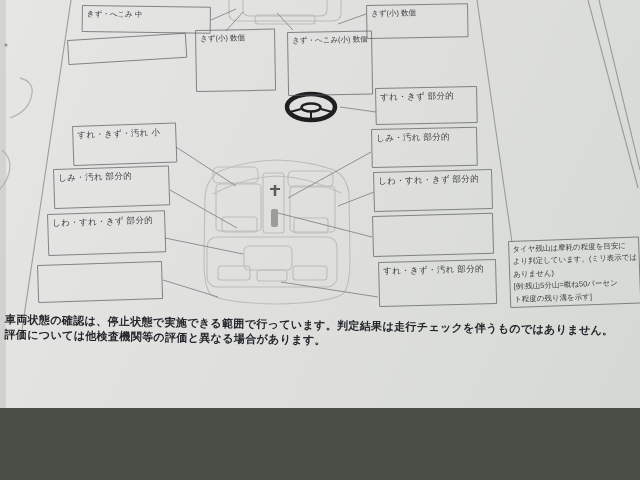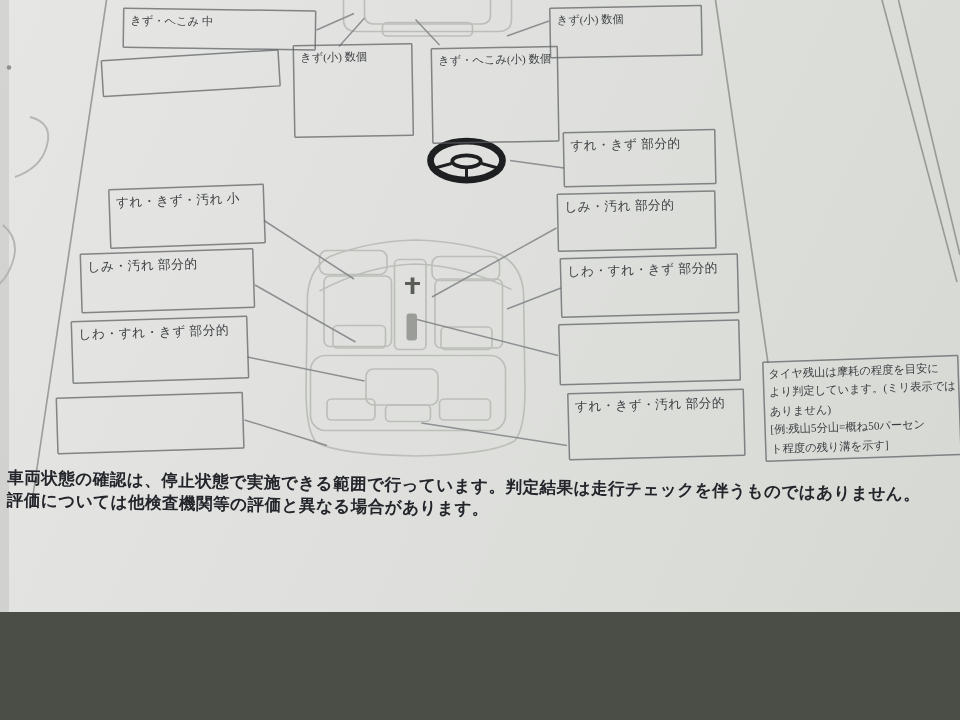--- a/index.html
+++ b/index.html
@@ -1,18 +1,18 @@
 <!DOCTYPE html>
 <html><head>
 <meta charset="utf-8">
 <style>
   html,body{margin:0;padding:0;background:#4b4e47;}
   .photo{
     position:relative;width:640px;height:408px;overflow:hidden;
-    font-family:Liberation Serif, serif;
+    font-family:Liberation Sans, sans-serif;
     filter:blur(0.35px);
   }
   .paper{
     position:absolute;left:0;top:0;width:640px;height:480px;
     background:linear-gradient(115deg,#e6e7e4 0%,#e0e1de 40%,#dadcd8 75%,#d5d7d3 100%);
   }
   svg.linework{position:absolute;left:0;top:0;}
   .abox{
     position:absolute;border:1px solid rgba(92,94,97,.72);border-radius:1px;
     transform-origin:left top;box-sizing:border-box;

